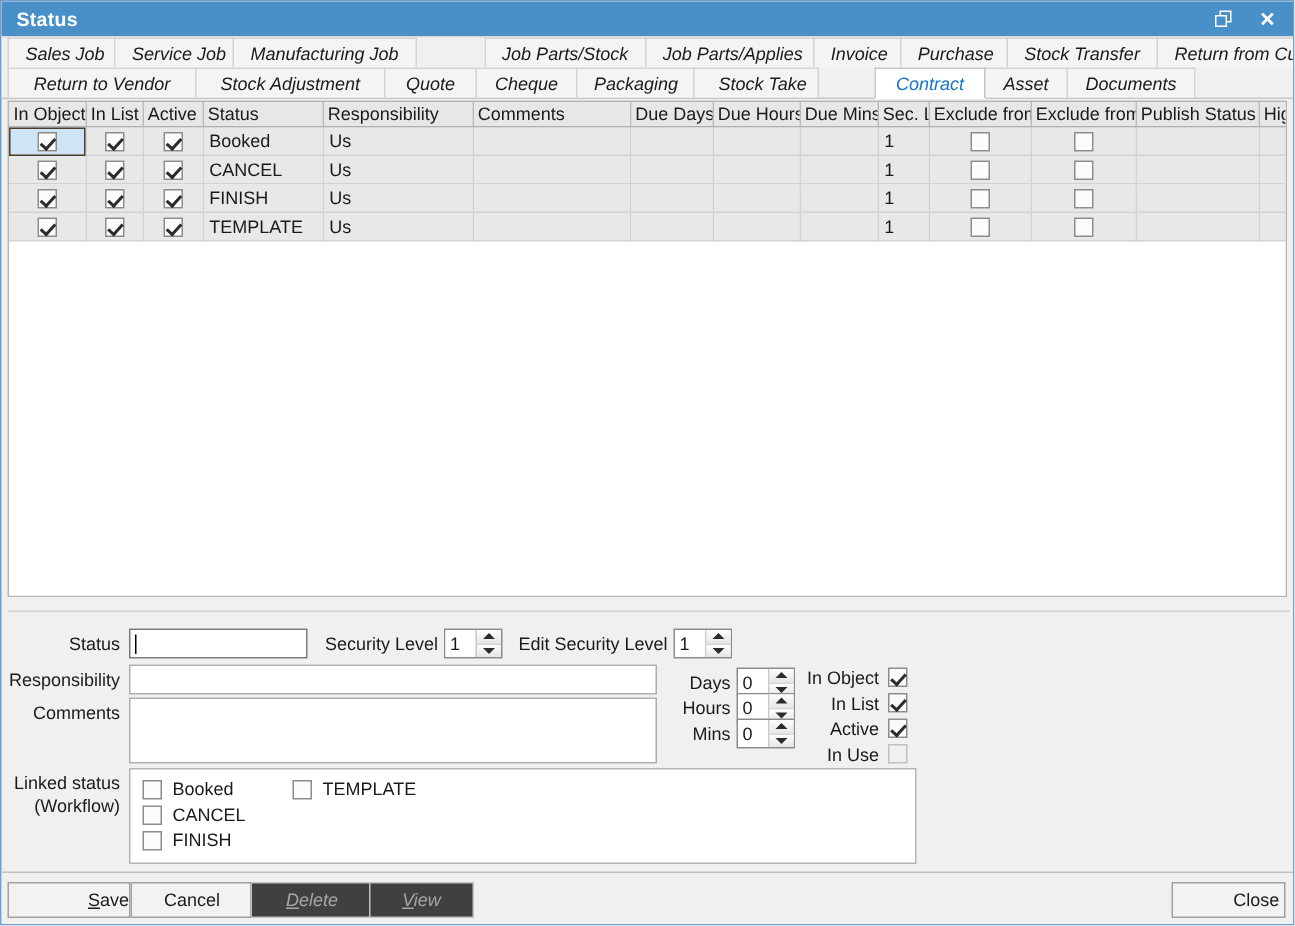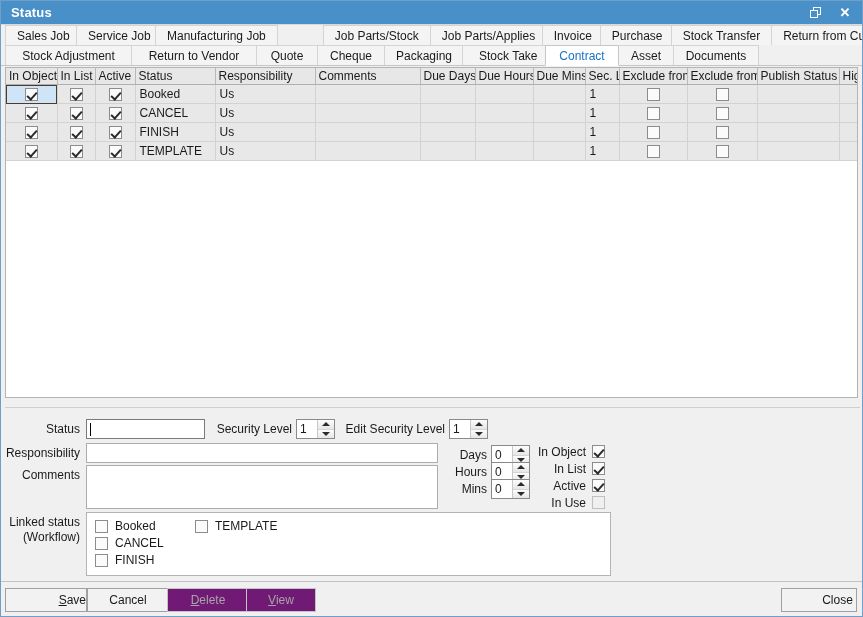--- a/index.html
+++ b/index.html
@@ -77,20 +77,21 @@
   }
 
   
   .tabstrip {
     display: flex;
     height: 21px;
     background: #f0f0f0;
     box-sizing: border-box;
     padding-left: 4px;
     align-items: flex-end;
+    font-style: italic;
   }
   .tabstrip.row1 { border-top: 1px solid #d9d9d9; }
   .tab {
     height: 20px;
     line-height: 20px;
     padding: 0 11px;
     font-size: 12px;
     color: #1a1a1a;
     background: #f4f4f4;
     border: 1px solid #d4d4d4;
@@ -318,21 +319,21 @@
     height: 24px;
     line-height: 22px;
     text-align: center;
     font-size: 12px;
     background: #f2f2f2;
     border: 1px solid #a0a0a0;
     box-sizing: border-box;
     color: #1a1a1a;
     cursor: default;
   }
-  .btn.disabled { color: #a6a6a6; border-color: #c3c3c3; background: #701a75; }
+  .btn.disabled { color: #a6a6a6; border-color: #c3c3c3; background: #404040; font-style: italic; }
   .acc { text-decoration: underline; }
   .exclude-bench {
     position: absolute;
     display: flex;
     align-items: center;
     font-size: 12px;
   }
   .exclude-bench .cb { margin-right: 8px; }
 </style>
 </head>
@@ -360,27 +361,27 @@
       <div class="tab" style="width: 80px;">Service Job</div>
       <div class="tab" style="width: 125px;">Manufacturing Job</div>
       <div class="tab" style="width: 110px; margin-left: 46px;">Job Parts/Stock</div>
       <div class="tab" style="width: 113px;">Job Parts/Applies</div>
       <div class="tab" style="width: 59px;">Invoice</div>
       <div class="tab" style="width: 72px;">Purchase</div>
       <div class="tab" style="width: 103px;">Stock Transfer</div>
       <div class="tab" style="width: 146px;">Return from Customer</div>
     </div>
   <div class="tabstrip row2" id="tabs2">
+      <div class="tab" style="width: 126px;">Return to Vendor</div>
       <div class="tab" style="width: 127px;">Stock Adjustment</div>
-      <div class="tab" style="width: 126px;">Return to Vendor</div>
       <div class="tab" style="width: 62px;">Quote</div>
       <div class="tab" style="width: 68px;">Cheque</div>
       <div class="tab" style="width: 79px;">Packaging</div>
       <div class="tab" style="width: 84px; padding-left: 16px;">Stock Take</div>
-      <div class="tab selected" style="width: 74px;">Contract</div>
+      <div class="tab selected" style="width: 74px; margin-left: 38px;">Contract</div>
       <div class="tab" style="width: 56px;">Asset</div>
       <div class="tab" style="width: 86px;">Documents</div>
     </div>
 
   <div class="grid-wrap">
     <table class="grid">
       <colgroup id="grid-cols">
           <col style="width: 51px;">
           <col style="width: 38px;">
           <col style="width: 40px;">

